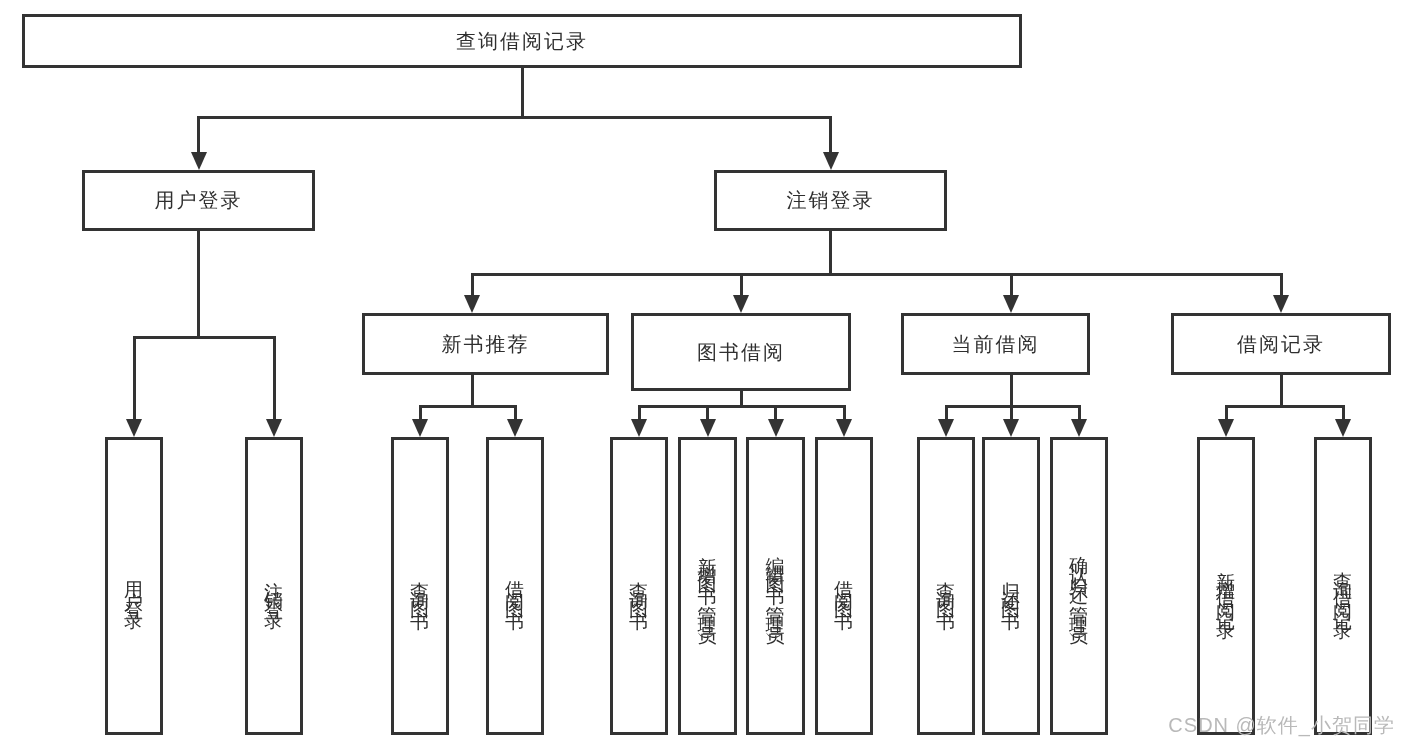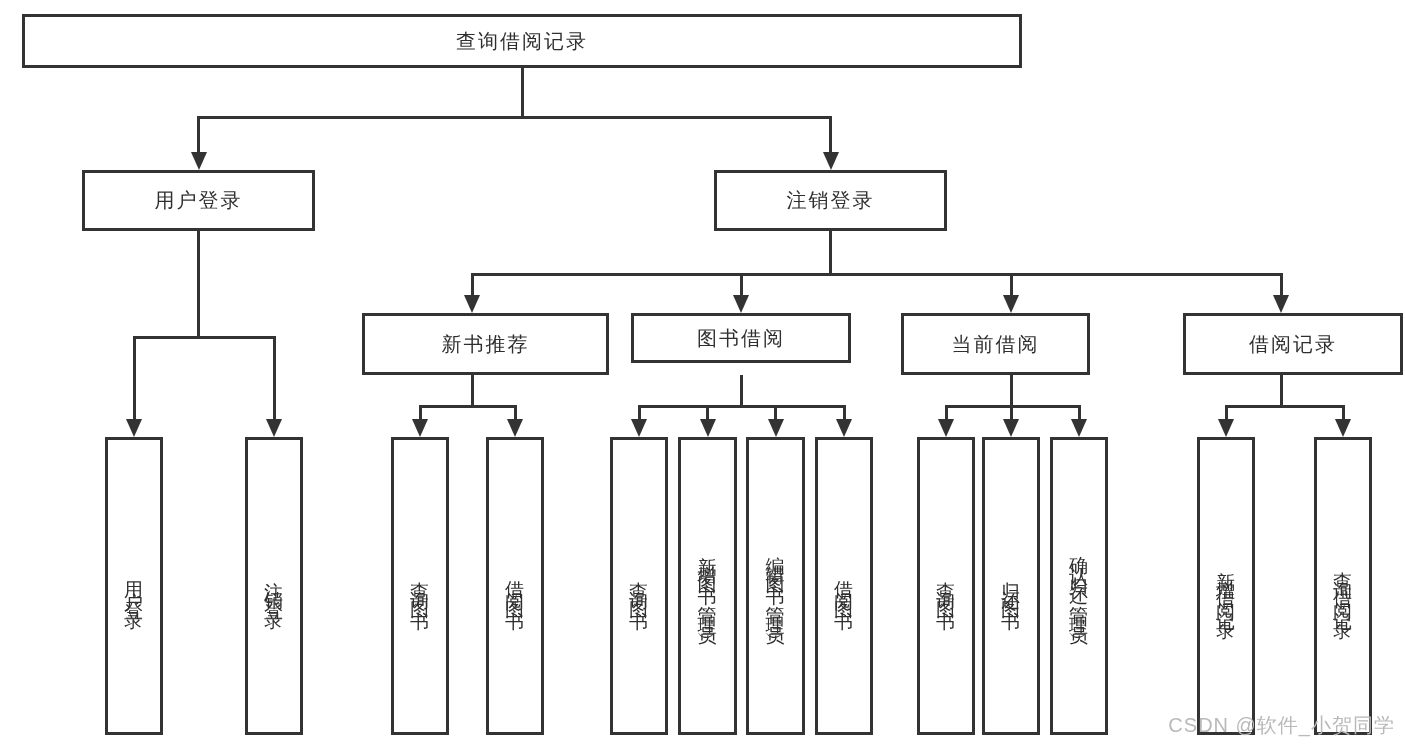--- a/index.html
+++ b/index.html
@@ -121,27 +121,27 @@
   <div class="node" style="left:82px;top:170px;width:233px;height:61px;">
     <span>用户登录</span>
   </div>
   <div class="node" style="left:714px;top:170px;width:233px;height:61px;">
     <span>注销登录</span>
   </div>
 
   <div class="node" style="left:362px;top:313px;width:247px;height:62px;">
     <span>新书推荐</span>
   </div>
-  <div class="node" style="left:631px;top:313px;width:220px;height:50px;">
+  <div class="node" style="left:631px;top:313px;width:220px;height:78px;">
     <span>图书借阅</span>
   </div>
   <div class="node" style="left:901px;top:313px;width:189px;height:62px;">
     <span>当前借阅</span>
   </div>
-  <div class="node" style="left:1171px;top:313px;width:220px;height:62px;margin-left:12px;">
+  <div class="node" style="left:1171px;top:313px;width:220px;height:62px;">
     <span>借阅记录</span>
   </div>
 
   <div class="leaf" style="left:105px;top:437px;width:58px;height:298px;">
     <span class="vtext">用户登录</span>
   </div>
   <div class="leaf" style="left:245px;top:437px;width:58px;height:298px;">
     <span class="vtext">注销登录</span>
   </div>
 

